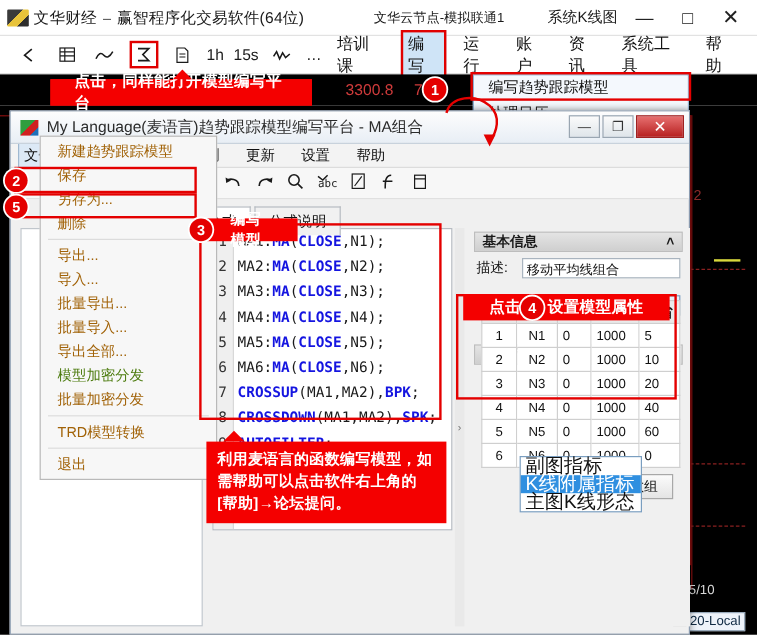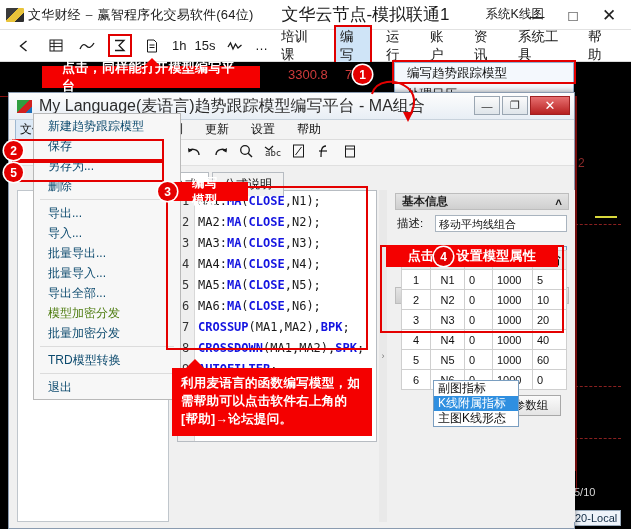--- a/index.html
+++ b/index.html
@@ -21,21 +21,21 @@
     background:#ffffff; border-bottom:1px solid #e2e2e2;
     display:flex; align-items:center;
   }
   .app-logo {
     width:18px; height:14px; margin-left:6px; margin-right:4px;
     background: linear-gradient(135deg,#3a3a3a 0 40%, #e8c33a 40% 70%, #2d2d2d 70% 100%);
     border-radius:1px;
   }
   .app-title-txt { font-size:13px; color:#1a1a1a; letter-spacing:.2px; }
   .app-sep { margin:0 5px; color:#444; }
-  .app-title-mid { font-size:17px; color:#1a1a1a; margin-left:28px; }
+  .app-title-mid { font-size:11px; color:#1a1a1a; margin-left:58px; }
   .app-title-right { font-size:12.5px; color:#1a1a1a; margin-left:36px; }
   .winctl-group { position:absolute; right:4px; top:0; height:30px; display:flex; align-items:center; }
   .winctl { width:36px; height:28px; display:flex; align-items:center; justify-content:center;
             font-size:15px; color:#222; }
   .winctl.close { font-size:17px; }
 
   .app-toolbar {
     position:absolute; left:0; top:30px; width:631px; height:32px;
     background:#fff; display:flex; align-items:center; border-bottom:1px solid #d9d9d9;
   }
@@ -123,21 +123,21 @@
   }
   .dlg-title {
     height:27px; background:linear-gradient(#fdfdfd,#e8eef5);
     border-bottom:1px solid #c8d2dc; display:flex; align-items:center;
     position:relative;
   }
   .dlg-ico {
     width:15px; height:13px; margin-left:8px; margin-right:7px;
     background:linear-gradient(135deg,#2f9e3f 0 45%,#d02020 45% 75%,#1d6fb8 75% 100%);
   }
-  .dlg-title-txt { font-size:16px; color:#2b2b2b;text-align:right; }
+  .dlg-title-txt { font-size:13px; color:#2b2b2b;text-align:right; }
   .dlg-wc { position:absolute; right:4px; top:3px; display:flex; gap:2px; }
   .dlg-btn {
     width:26px; height:19px; border:1px solid #9aa6b2;
     background:linear-gradient(#fbfbfb,#dfe5ea);
     display:flex; align-items:center; justify-content:center;
     font-size:11px; color:#333;
   }
   .dlg-btn.x {
     width:40px; border:1px solid #a02020;
     background:linear-gradient(#e77070,#b72020); color:#fff; font-size:13px;
@@ -163,21 +163,21 @@
     font-size:12px; padding:3px 11px; color:#111; margin-right:3px;
   }
   .tab.inactive { background:#f1f1f1; }
 
   
   .file-menu {
     position:absolute; left:24px; top:20px; width:148px;
     background:#f7f7f7; border:1px solid #b9b9b9; z-index:40;
     padding:2px 0;
   }
-  .fm-item { height:20px; line-height:20px; padding-left:14px; font-size:12px; color:#0c4a6e; }
+  .fm-item { height:20px; line-height:20px; padding-left:14px; font-size:12px; color:#a16207; }
   .fm-item.disabled { color:#4d7c0f; }
   .fm-sep { height:1px; background:#dcdcdc; margin:3px 6px; }
 
   
   #code-editor {
     position:absolute; left:168px; top:97px; width:200px; height:252px;
     background:#fff; border:1px solid #b7bcc2; overflow:hidden;
     font-family:"DejaVu Sans Mono","Liberation Mono",monospace;
   }
   .gutter {
@@ -209,22 +209,22 @@
     font-size:11px; padding:1px 3px; color:#111; overflow:hidden;
     white-space:nowrap;
   }
   .fvalue { font-size:11.5px; color:#111; }
   .fselect {
     flex:1; height:17px; background:linear-gradient(#eaf3fb,#cfe2f2);
     border:1px solid #7a9ec0; font-size:11px; color:#111;
     display:flex; align-items:center; justify-content:space-between; padding:0 3px;
   }
   .dd-list {
-    position:absolute; left:44px; top:190px; width:86px; background:#fff;
-    border:1px solid #7a9ec0; z-index:45; font-size:12px;
+    position:absolute; left:44px; top:190px; width:102px; background:#fff;
+    border:1px solid #7a9ec0; z-index:45; font-size:16px;
   }
   .dd-opt { height:15px; line-height:15px; padding-left:4px; color:#111; }
   .dd-opt.sel { background:#2f8fe0; color:#fff; }
 
   
   #param-table { position:absolute; left:12px; top:60px; width:166px; }
   .pt-row { display:flex; height:20px; }
   .pt-row.head .pt-cell { background:#eaeaea; font-weight:bold; }
   .pt-cell {
     border:1px solid #cfcfcf; border-left:none; border-top:none;

